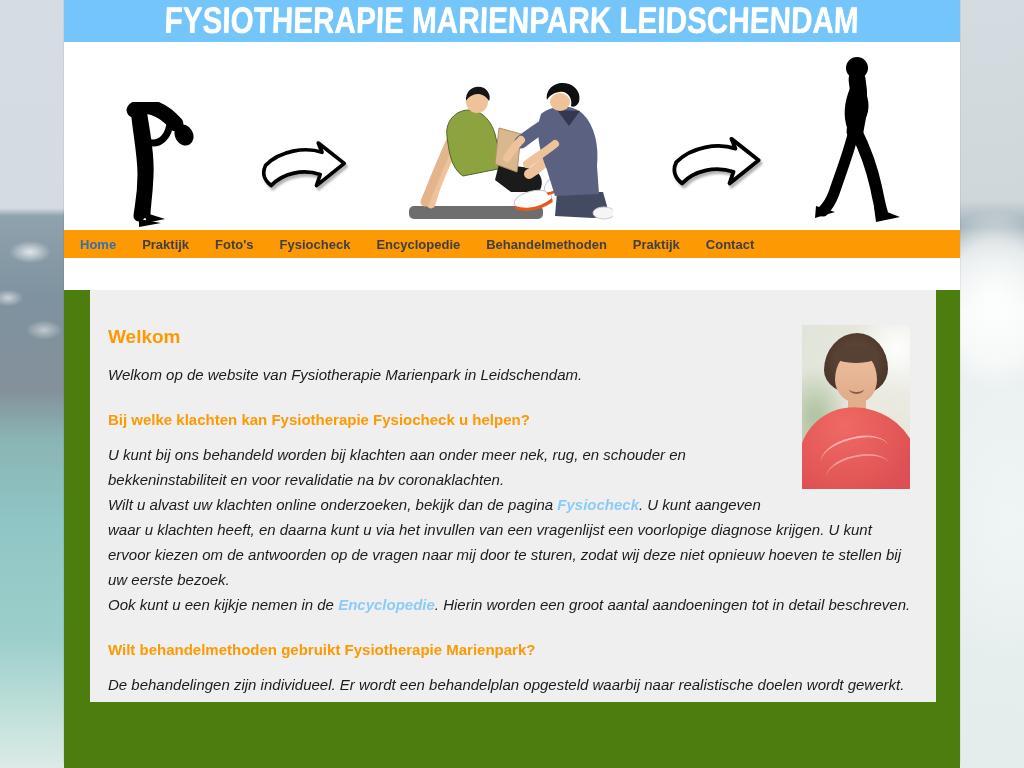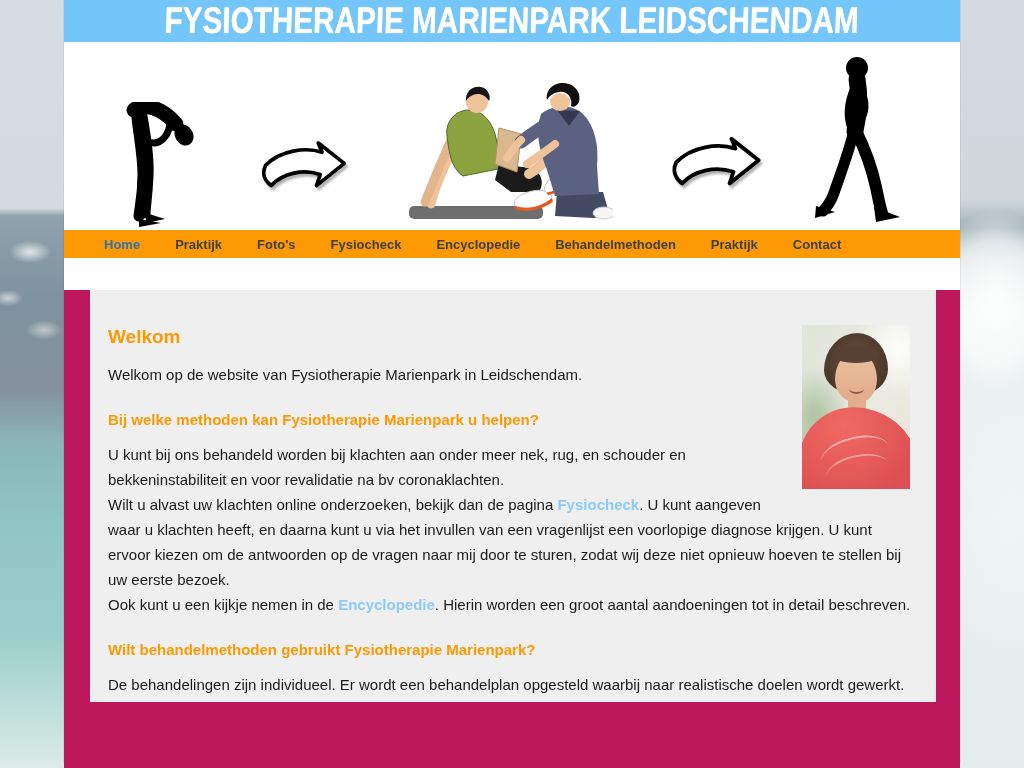--- a/index.html
+++ b/index.html
@@ -34,30 +34,30 @@
   
   .banner{position:relative;height:188px;background:#ffffff;}
   .banner svg{position:absolute;display:block;}
   #fig-bent{left:62px;top:60px;width:71px;height:125px;}
   #arrow1{left:197px;top:96px;width:86px;height:60px;}
   #fig-treatment{left:343px;top:38px;width:206px;height:146px;}
   #arrow2{left:606px;top:93px;width:93px;height:60px;}
   #fig-walk{left:746px;top:13px;width:93px;height:170px;}
   .arrow-svg{filter:drop-shadow(2px 3px 1px rgba(0,0,0,0.3));}
   
-  .nav{height:28px;background:var(--accent,#FC9903);display:flex;align-items:center;padding-left:40px;gap:35px;}
+  .nav{height:28px;background:var(--accent,#FC9903);display:flex;align-items:center;padding-left:16px;gap:26px;}
   .nav a{color:#404040;font-size:13px;font-weight:bold;text-decoration:none;}
   .nav a.active{color:var(--active-blue,#3470B0);}
   
-  .main{height:479px;background:#be185d;}
+  .main{height:479px;background:#4d7c0f;}
   .contentbox{margin:32px 24px 0 26px;width:846px;height:412px;background:#efefef;
     box-sizing:border-box;padding:22px 18px 0 18px;overflow:hidden;}
   .contentbox .h1{color:var(--accent,#FF9903);font-size:19px;font-weight:bold;margin:14px 0 14px 0;}
   .contentbox .h2{color:var(--accent,#FF9903);font-size:15px;font-weight:bold;margin:24px 0 14px 0;}
-  .contentbox p{font-size:15px;line-height:25px;color:#1b1b1b;margin:12px 0;}
+  .contentbox p{font-size:15px;line-height:25px;color:#1b1b1b;margin:12px 0;font-style:italic;}
   .contentbox a{color:var(--link-blue,#8CCBF8);font-weight:bold;text-decoration:none;}
   
   .photo{width:108px;height:164px;float:right;margin:13px 8px 10px 16px;position:relative;overflow:hidden;background:#f3f1ec;}
   .photo div{position:absolute;}
   .ph-bg{inset:-10px;filter:blur(5px);
     background:
       radial-gradient(50px 70px at 18% 55%,#a9bf9b,transparent 70%),
       radial-gradient(40px 60px at 12% 82%,#c4a08f,transparent 70%),
       radial-gradient(60px 60px at 82% 18%,#ffffff,transparent 75%),
       radial-gradient(50px 80px at 85% 70%,#e7e3d8,transparent 70%),
@@ -168,21 +168,21 @@
         <div class="ph-fringe"></div>
         <div class="ph-smile"></div>
         <div class="ph-neck"></div>
         <div class="ph-shirt"></div>
         <div class="ph-script1"></div>
         <div class="ph-script2"></div>
       </div>
       <div id="blocks">
           <div class="h1">Welkom</div>
           <p><span>Welkom op de website van Fysiotherapie Marienpark in Leidschendam.</span><br></p>
-          <div class="h2">Bij welke methoden kan Fysiotherapie Marienpark u helpen?</div>
+          <div class="h2">Bij welke klachten kan Fysiotherapie Fysiocheck u helpen?</div>
           <p><span>U kunt bij ons behandeld worden bij klachten aan onder meer nek, rug, en schouder en bekkeninstabiliteit en voor revalidatie na bv coronaklachten.</span><br><span>Wilt u alvast uw klachten online onderzoeken, bekijk dan de pagina </span><a href="#">Fysiocheck</a><span>. U kunt aangeven waar u klachten heeft, en daarna kunt u via het invullen van een vragenlijst een voorlopige diagnose krijgen. U kunt ervoor kiezen om de antwoorden op de vragen naar mij door te sturen, zodat wij deze niet opnieuw hoeven te stellen bij uw eerste bezoek.</span><br><span>Ook kunt u een kijkje nemen in de </span><a href="#">Encyclopedie</a><span>. Hierin worden een groot aantal aandoeningen tot in detail beschreven.</span></p>
           <div class="h2">Wilt behandelmethoden gebruikt Fysiotherapie Marienpark?</div>
           <p><span>De behandelingen zijn individueel. Er wordt een behandelplan opgesteld waarbij naar realistische doelen wordt gewerkt. We maken daarbij gebruik van één of meerdere van de volgende methoden: revalidatie na een knie- of</span></p>
         </div>
     </div>
   </div>
 
 </div>
 
 </body></html>

